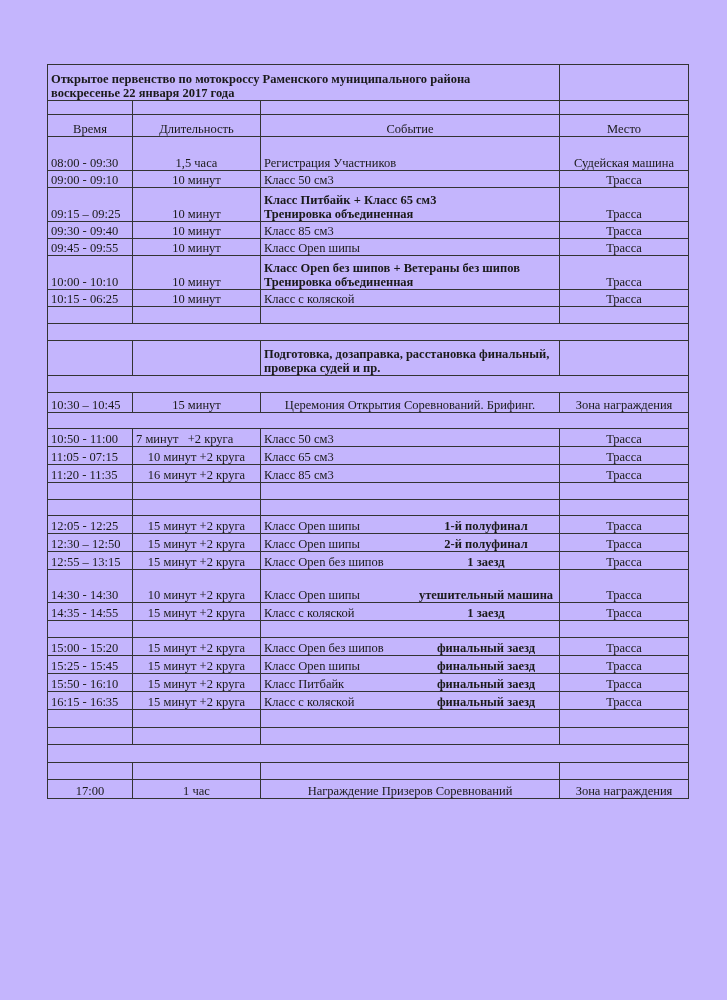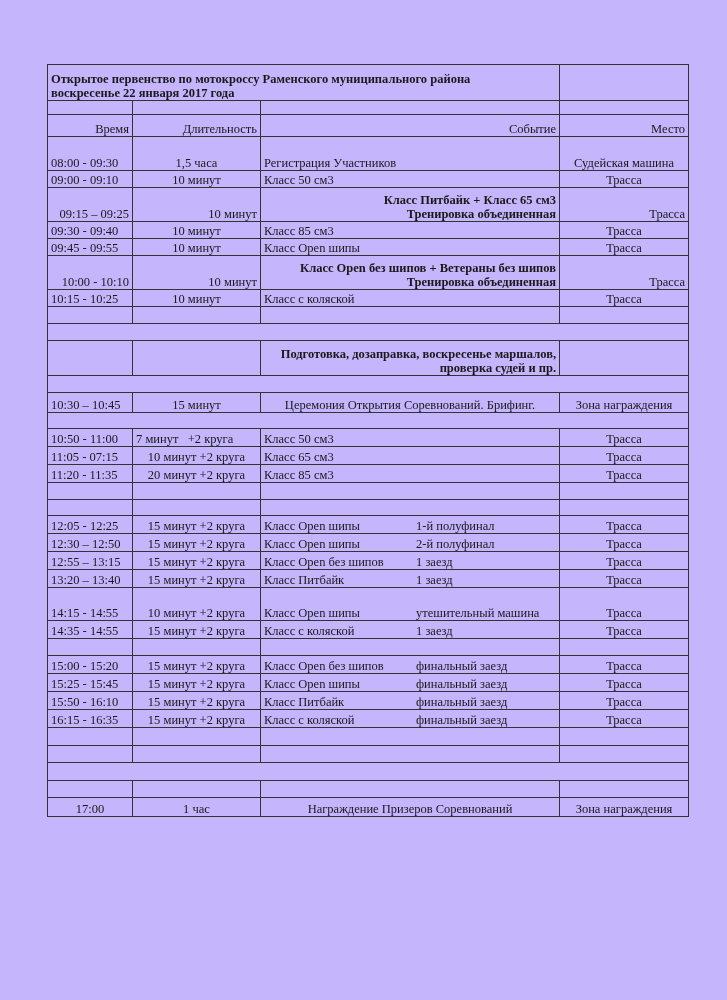--- a/index.html
+++ b/index.html
@@ -5,24 +5,24 @@
   html, body { margin:0; padding:0; }
   body { width:727px; height:1000px; background:#ffffff; position:relative; overflow:hidden;
          font-family:"Liberation Serif", "DejaVu Serif", serif; color:#1a1a1a; }
   .page { position:absolute; left:0; top:0; width:727px; height:1000px; background:#c4b5fd;padding-left:24px; }
   table.sched { position:absolute; left:47px; top:64px; border-collapse:collapse; table-layout:fixed; width:641px; }
   table.sched td { border:1px solid #333; padding:0 3px; font-size:12.5px; line-height:14px; overflow:hidden; white-space:nowrap; vertical-align:bottom; }
   col.c-time { width:85px; } col.c-dur { width:128px; } col.c-ev { width:299px; } col.c-place { width:129px; }
   td.title { font-weight:bold; font-size:13px; line-height:16px; vertical-align:middle; white-space:normal; border-right:1px solid #333; }
   td.center { text-align:center; }
   td.ev { text-align:left; }
-  td.mid { vertical-align:middle;text-align:right; }
+  td.mid { vertical-align:middle; }
   td.ev-c { text-align:center; }
   .ev-wrap { display:flex; justify-content:space-between; }
-  .ev-note { display:inline-block; text-align:left; width:140px; }
+  .ev-note { display:inline-block; text-align:center; width:140px;font-weight:bold; }
   .lines { white-space:normal; line-height:15px;font-weight:bold; }
   td.time { padding-left:2px; }
 </style>
 </head>
 <body>
 
 <div class="page">
 <table class="sched">
   <colgroup>
         <col class="c-time">
@@ -88,40 +88,40 @@
   <tr style="height:34px">
     <td class="time mid">10:00 - 10:10</td>
     <td class="center mid">10 минут</td>
     <td class="ev mid lines">
       <div>Класс Open без шипов + Ветераны без шипов</div>
       <div>Тренировка объединенная</div>
     </td>
     <td class="center mid">Трасса</td>
   </tr>
   <tr style="height:17px">
-    <td class="time">10:15 - 10:25</td>
+    <td class="time">10:15 - 06:25</td>
     <td class="center">10 минут</td>
     <td class="ev">Класс с коляской</td>
     <td class="center">Трасса</td>
   </tr>
   <tr style="height:17px">
           <td></td>
           <td></td>
           <td></td>
           <td></td>
         </tr>
   <tr style="height:17px">
           <td colspan="4"></td>
         </tr>
 
   <tr style="height:35px">
     <td></td>
     <td></td>
     <td class="ev mid lines">
-      <div>Подготовка, дозаправка, воскресенье маршалов,</div>
+      <div>Подготовка, дозаправка, расстановка финальный,</div>
       <div>проверка судей и пр.</div>
     </td>
     <td></td>
   </tr>
   <tr style="height:17px">
           <td colspan="4"></td>
         </tr>
 
   <tr style="height:20px">
     <td class="time">10:30 – 10:45</td>
@@ -140,21 +140,21 @@
     <td class="center">Трасса</td>
   </tr>
   <tr style="height:18px">
     <td class="time">11:05 - 07:15</td>
     <td class="center">10 минут +2 круга</td>
     <td class="ev">Класс 65 см3</td>
     <td class="center">Трасса</td>
   </tr>
   <tr style="height:18px">
     <td class="time">11:20 - 11:35</td>
-    <td class="center">20 минут +2 круга</td>
+    <td class="center">16 минут +2 круга</td>
     <td class="ev">Класс 85 см3</td>
     <td class="center">Трасса</td>
   </tr>
   <tr style="height:17px">
           <td></td>
           <td></td>
           <td></td>
           <td></td>
         </tr>
 
@@ -191,34 +191,23 @@
     <td class="time">12:55 – 13:15</td>
     <td class="center">15 минут +2 круга</td>
     <td class="ev">
             <div class="ev-wrap">
               <span>Класс Open без шипов</span>
               <span class="ev-note">1 заезд</span>
             </div>
           </td>
     <td class="center">Трасса</td>
   </tr>
-  <tr style="height:18px">
-    <td class="time">13:20 – 13:40</td>
-    <td class="center">15 минут +2 круга</td>
-    <td class="ev">
-            <div class="ev-wrap">
-              <span>Класс Питбайк</span>
-              <span class="ev-note">1 заезд</span>
-            </div>
-          </td>
-    <td class="center">Трасса</td>
-  </tr>
 
   <tr style="height:33px">
-    <td class="time">14:15 - 14:55</td>
+    <td class="time">14:30 - 14:30</td>
     <td class="center">10 минут +2 круга</td>
     <td class="ev">
             <div class="ev-wrap">
               <span>Класс Open шипы</span>
               <span class="ev-note">утешительный машина</span>
             </div>
           </td>
     <td class="center">Трасса</td>
   </tr>
   <tr style="height:18px">

